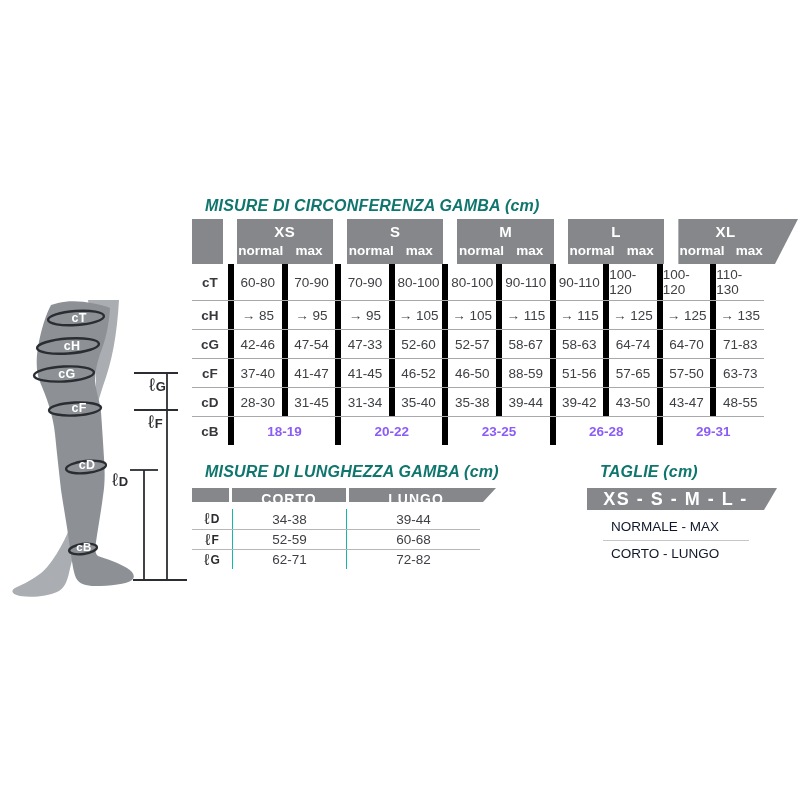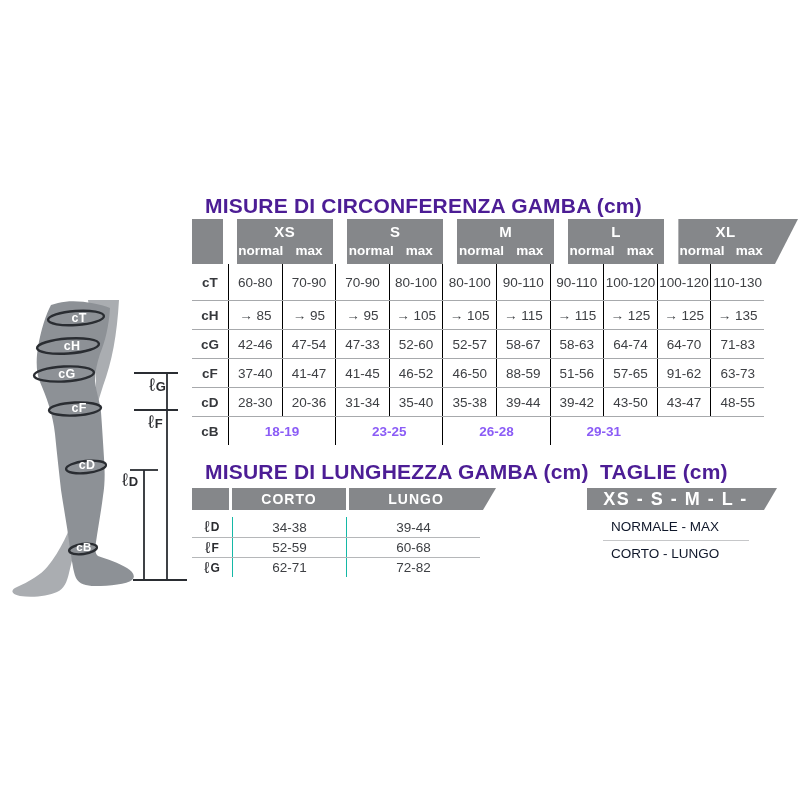--- a/index.html
+++ b/index.html
@@ -1,44 +1,44 @@
 <!DOCTYPE html>
 <html><head>
 <meta charset="utf-8">
 <style>
   * { margin:0; padding:0; box-sizing:border-box; }
   html,body { background:#ffffff; }
   body { font-family:"Liberation Sans", sans-serif; }
   .page { position:relative; width:800px; height:800px; background:#fff; overflow:hidden; color:#3e4044; }
 
-  .title { font-size:21px; font-weight:700; color:#4c1d95; letter-spacing:0.2px; line-height:19px; white-space:nowrap; }
+  .title { font-size:16px; font-weight:700; color:#0f766e; letter-spacing:0.2px; line-height:19px; white-space:nowrap;font-style:italic; }
 
   
   #circ { position:absolute; left:192px; top:196px; width:606px; }
   #circ .title { padding-left:13px; }
   .hdr { display:flex; margin-top:4px; height:45px; }
   .hspacer { width:33px; margin-right:3px; background:#85878a; }
   .hgroup { width:104px; margin-right:3px; background:#85878a; color:#fff; text-align:center;margin-left:11px; }
   .hgroup.xl { width:129px; margin-right:0;
                clip-path:polygon(0 0, 100% 0, calc(100% - 23px) 100%, 0 100%); }
   .hgroup.xl .hsize, .hgroup.xl .hsub { padding-right:25px; }
   .hsize { height:22px; line-height:26px; font-weight:700; font-size:15px; letter-spacing:0.5px; }
   .hsub  { display:flex; height:23px; font-weight:700; font-size:13.5px; }
   .hsub span { flex:1; line-height:20px; }
 
   .trow { display:flex; align-items:stretch; height:29px; border-top:1px solid #a7a9ac; font-size:13.5px; width:572px; }
   .trow.first { height:36px; border-top:none; }
   .tlabel { width:36px; display:flex; align-items:center; justify-content:center; font-weight:700; color:#36383c; }
-  .tcell  { width:53.6px; display:flex; align-items:center; justify-content:center; border-left:1px solid #000000; color:#3e4044; }
+  .tcell  { width:53.6px; display:flex; align-items:center; justify-content:center; border-left:6px solid #000000; color:#3e4044; }
   .tcell.wide { width:107.2px; font-weight:700; color:#8b5cf6; }
 
   
   #len { position:absolute; left:192px; top:462px; width:320px; }
   #len .title { padding-left:13px; }
-  .hdr2 { display:flex; margin-top:7px; height:22px; }
+  .hdr2 { display:flex; margin-top:7px; height:14px; }
   .h2spacer { width:37px; margin-right:3px; background:#85878a; }
   .h2cell { background:#85878a; color:#fff; font-weight:700; font-size:14px; text-align:center; line-height:23px; letter-spacing:1px; }
   .h2corto { width:114px; margin-right:3px; }
   .h2lungo { width:147px; padding-right:13px;
              clip-path:polygon(0 0, 100% 0, calc(100% - 13px) 100%, 0 100%); }
   .lrow { display:flex; height:20px; font-size:13.5px; align-items:stretch; width:288px; }
   .lrow.first { margin-top:7px; }
   .lrow.sep { border-top:1px solid #b5b7b9; }
   .llabel { width:40px; display:flex; align-items:center; justify-content:center; color:#2b2c30; }
   .lcell  { display:flex; align-items:center; justify-content:center; border-left:1px solid #14b8a6; }
@@ -127,21 +127,21 @@
 
   <span class="bandlab" style="left:79px;  top:318px;">cT</span>
   <span class="bandlab" style="left:72px;  top:346px;">cH</span>
   <span class="bandlab" style="left:67px;  top:374px;">cG</span>
   <span class="bandlab" style="left:79px;  top:408px;">cF</span>
   <span class="bandlab" style="left:87px;  top:465px;">cD</span>
   <span class="bandlab" style="left:84px;  top:548px; font-size:11.5px;">cB</span>
 
   <span class="lenlab" style="left:149px; top:376px;"><span class="lsym">ℓ</span><span class="lsub">G</span></span>
   <span class="lenlab" style="left:148px; top:413px;text-align:center;"><span class="lsym">ℓ</span><span class="lsub">F</span></span>
-  <span class="lenlab" style="left:122px; top:471px;"><span class="lsym">ℓ</span><span class="lsub">D</span></span>
+  <span class="lenlab" style="left:112px; top:471px;"><span class="lsym">ℓ</span><span class="lsub">D</span></span>
 
   <div id="circ">
     <div class="title">MISURE DI CIRCONFERENZA GAMBA (cm)</div>
 
     <div class="hdr">
       <div class="hspacer"></div>
       <div class="hgroup">
         <div class="hsize">XS</div>
         <div class="hsub">
             <span>normal</span>
@@ -223,41 +223,42 @@
     <div class="trow">
       <div class="tlabel">cF</div>
       <div class="tcell">37-40</div>
       <div class="tcell">41-47</div>
       <div class="tcell">41-45</div>
       <div class="tcell">46-52</div>
       <div class="tcell">46-50</div>
       <div class="tcell">88-59</div>
       <div class="tcell">51-56</div>
       <div class="tcell">57-65</div>
-      <div class="tcell">91-62</div>
+      <div class="tcell">57-50</div>
       <div class="tcell">63-73</div>
     </div>
 
     <div class="trow">
       <div class="tlabel">cD</div>
       <div class="tcell">28-30</div>
-      <div class="tcell">20-36</div>
+      <div class="tcell">31-45</div>
       <div class="tcell">31-34</div>
       <div class="tcell">35-40</div>
       <div class="tcell">35-38</div>
       <div class="tcell">39-44</div>
       <div class="tcell">39-42</div>
       <div class="tcell">43-50</div>
       <div class="tcell">43-47</div>
       <div class="tcell">48-55</div>
     </div>
 
     <div class="trow">
       <div class="tlabel">cB</div>
       <div class="tcell wide">18-19</div>
+      <div class="tcell wide">20-22</div>
       <div class="tcell wide">23-25</div>
       <div class="tcell wide">26-28</div>
       <div class="tcell wide">29-31</div>
     </div>
   </div>
 
   <div id="len">
     <div class="title">MISURE DI LUNGHEZZA GAMBA (cm)</div>
 
     <div class="hdr2">

